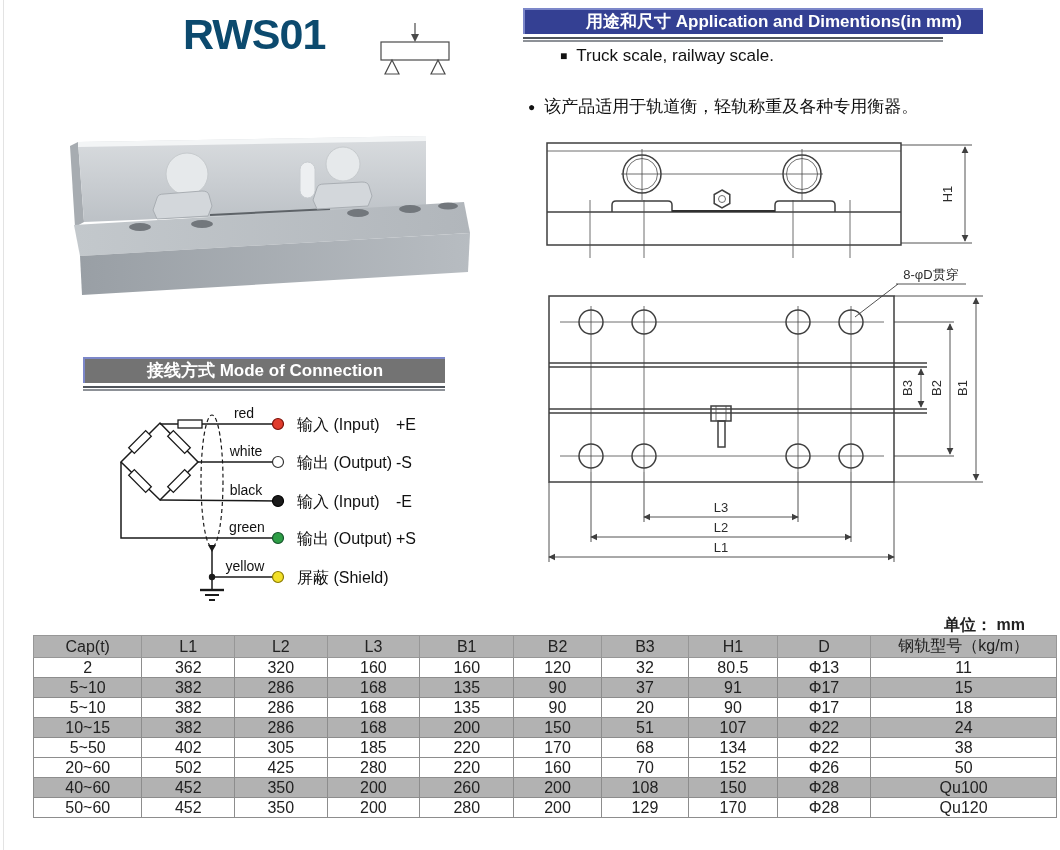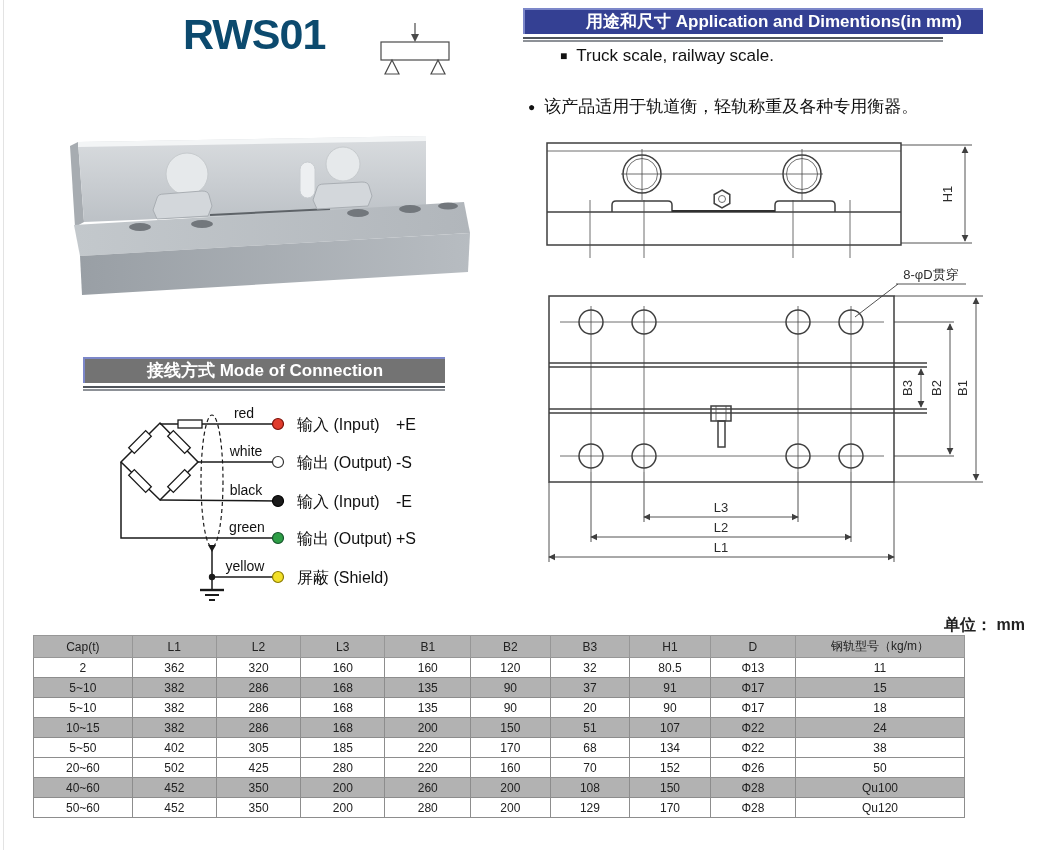--- a/index.html
+++ b/index.html
@@ -32,22 +32,22 @@
   #tech-drawings{left:535px;top:128px;}
   #wiring{left:100px;top:398px;}
 
   .dline{stroke:#3f3f3f;stroke-width:1.5;fill:none;}
   .tline{stroke:#4a4a4a;stroke-width:0.8;fill:none;}
   .dim{stroke:#3f3f3f;stroke-width:0.9;fill:none;}
   .dimtext{font-size:13px;fill:#2d2d2d;font-family:"Liberation Sans",sans-serif;}
   .wlabel{font-size:14px;fill:#111;font-family:"Liberation Sans",sans-serif;}
   .clabel{font-size:16px;fill:#111;font-family:"Liberation Sans",sans-serif;}
 
-  .spec-table{position:absolute;left:33px;top:635px;width:932px;border-collapse:collapse;
-              font-size:12px;color:#222;table-layout:fixed;}
+  .spec-table{position:absolute;left:33px;top:635px;width:1024px;border-collapse:collapse;
+              font-size:16px;color:#222;table-layout:fixed;}
   .spec-table th,.spec-table td{border:1px solid #8d8d8d;text-align:center;padding:0;
               height:19px;font-weight:400;overflow:hidden;white-space:nowrap;}
   .spec-table thead th{height:21px;background:#b2b2b2;border-color:#979797;}
   .spec-table tbody tr.alt td{background:#b2b2b2;}
 </style>
 </head>
 <body>
 
 <div class="page">
   <div class="page-edge"></div>

